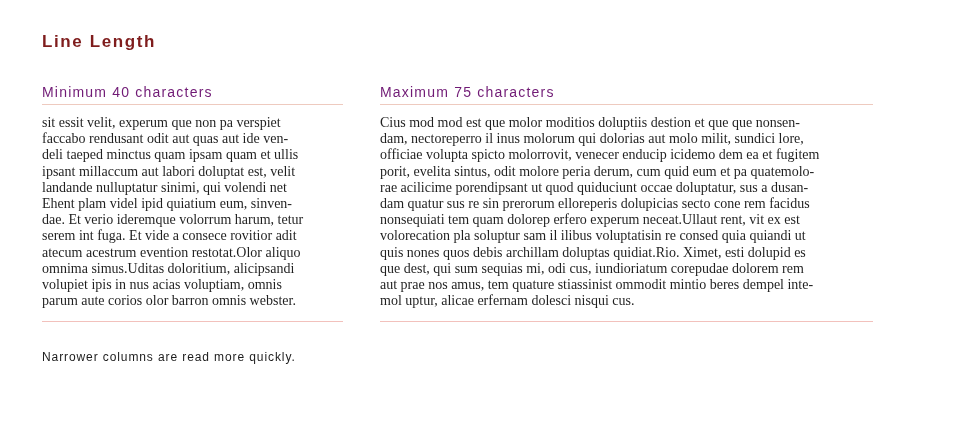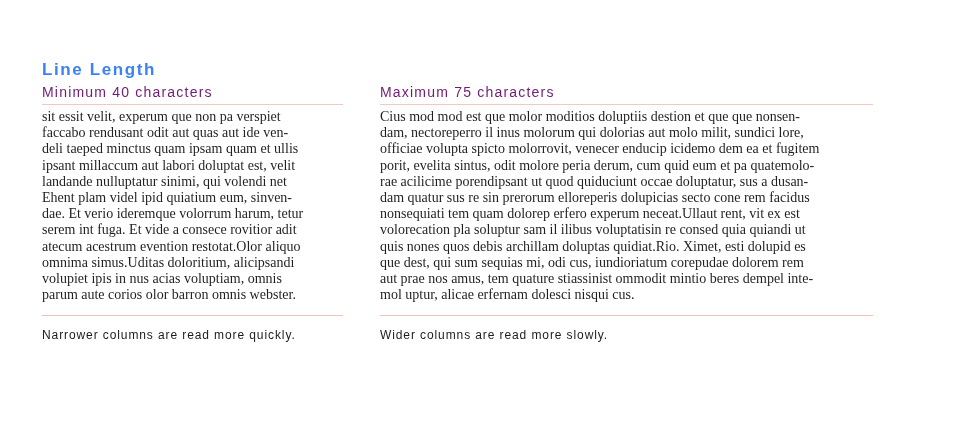--- a/index.html
+++ b/index.html
@@ -8,25 +8,25 @@
     width: 960px;
     height: 434px;
     position: relative;
     font-family: "Liberation Sans", sans-serif;
     color: #1b1b1b;
     overflow: hidden;
   }
   .page-title {
     position: absolute;
     left: 42px;
-    top: 60px;
+    top: 32px;
     font-size: 17px;
     font-weight: bold;
     letter-spacing: 1.6px;
-    color: #3b82f6;
+    color: #7f1d1d;
     font-family: "Liberation Sans", sans-serif;
   }
   .column {
     position: absolute;
     top: 84px;
   }
   .column-min { left: 42px;  width: 301px; }
   .column-max { left: 380px; width: 493px; }
   .col-header {
     font-size: 14px;
@@ -36,36 +36,36 @@
     font-family: "Liberation Sans", sans-serif;
   }
   .header-rule {
     margin-top: 3px;
     border: none;
     border-top: 1px solid #eecabf;
     height: 0;
     width: 100%;
   }
   .body-text {
-    margin-top: 4px;
+    margin-top: 10px;
     font-family: "Liberation Serif", serif;
     font-size: 14px;
     line-height: 16.2px;
     color: #1f1f1f;
     white-space: pre-line;
   }
   .caption-rule {
     margin-top: 12px;
     border: none;
     border-top: 1px solid #f2c1bc;
     height: 0;
     width: 100%;
   }
   .caption {
-    margin-top: 12px;
+    margin-top: 28px;
     font-size: 12px;
     line-height: 14px;
     letter-spacing: 0.9px;
     color: #1c1c1c;
     font-family: "Liberation Sans", sans-serif;
   }
 </style>
 </head>
 <body>
 
@@ -99,14 +99,13 @@
 porit, evelita sintus, odit molore peria derum, cum quid eum et pa quatemolo-
 rae acilicime porendipsant ut quod quiduciunt occae doluptatur, sus a dusan-
 dam quatur sus re sin prerorum elloreperis dolupicias secto cone rem facidus
 nonsequiati tem quam dolorep erfero experum neceat.Ullaut rent, vit ex est
 volorecation pla soluptur sam il ilibus voluptatisin re consed quia quiandi ut
 quis nones quos debis archillam doluptas quidiat.Rio. Ximet, esti dolupid es
 que dest, qui sum sequias mi, odi cus, iundioriatum corepudae dolorem rem
 aut prae nos amus, tem quature stiassinist ommodit mintio beres dempel inte-
 mol uptur, alicae erfernam dolesci nisqui cus.</div>
   <hr class="caption-rule">
-  <div class="caption">Wider columns are read more slowly.</div>
 </section>
 
 </body></html>

